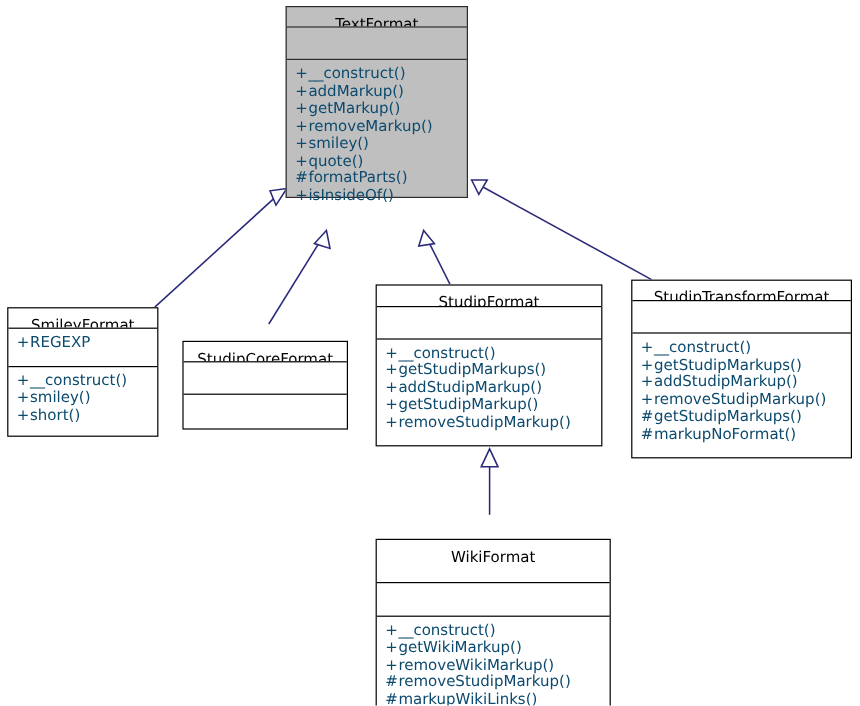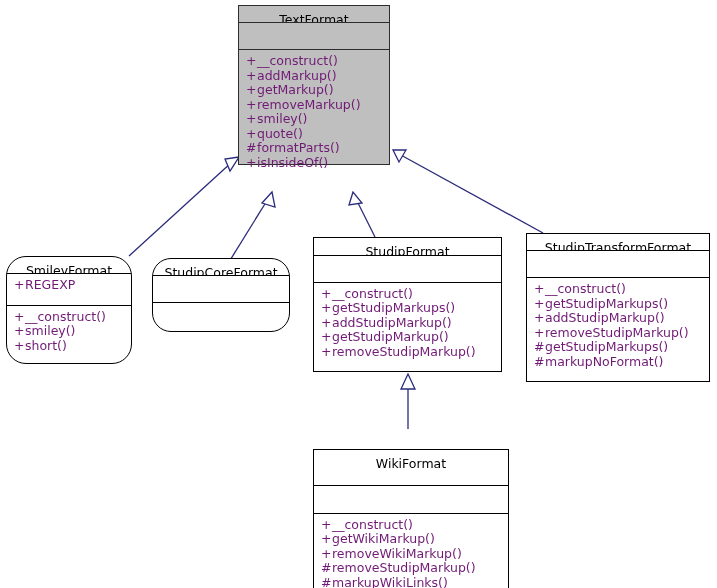--- a/index.html
+++ b/index.html
@@ -52,21 +52,21 @@
     height: 1px;
     background: #000000;
     flex: none;
   }
   .uml-class.highlight .uml-sep {
     background: #2d2d2d;
   }
   .uml-attrs, .uml-ops {
     padding: 4px 0 12px 7px;
     font-size: 12.5px;
-    color: #701a75;
+    color: #0c4a6e;
     line-height: 14.5px;
   }
   .uml-attrs.empty {
     min-height: 18px;
     padding-top: 4px;
     padding-bottom: 4px;
   }
   .uml-ops.empty {
     min-height: 18px;
   }
@@ -116,34 +116,34 @@
           <div class="member"><span class="vis">+</span><span>__construct()</span></div>
           <div class="member"><span class="vis">+</span><span>addMarkup()</span></div>
           <div class="member"><span class="vis">+</span><span>getMarkup()</span></div>
           <div class="member"><span class="vis">+</span><span>removeMarkup()</span></div>
           <div class="member"><span class="vis">+</span><span>smiley()</span></div>
           <div class="member"><span class="vis">+</span><span>quote()</span></div>
           <div class="member"><span class="vis">#</span><span>formatParts()</span></div>
           <div class="member"><span class="vis">+</span><span>isInsideOf()</span></div>
         </div>
       </div>
-      <div class="uml-class" style="left: 6px; top: 256px; width: 126px; height: 108px; border-radius: 20px;">
+      <div class="uml-class" style="left: 6px; top: 256px; width: 126px; height: 108px;">
         <div class="uml-title" style="height: 27px; line-height: 11px;">SmileyFormat</div>
         <div class="uml-sep"></div>
         <div class="uml-attrs" style="height: 26px;">
           <div class="member"><span class="vis">+</span><span>REGEXP</span></div>
         </div>
         <div class="uml-sep"></div>
         <div class="uml-ops">
           <div class="member"><span class="vis">+</span><span>__construct()</span></div>
           <div class="member"><span class="vis">+</span><span>smiley()</span></div>
           <div class="member"><span class="vis">+</span><span>short()</span></div>
         </div>
       </div>
-      <div class="uml-class" style="left: 152px; top: 258px; width: 138px; height: 74px; border-radius: 19px;">
+      <div class="uml-class" style="left: 152px; top: 284px; width: 138px; height: 74px;">
         <div class="uml-title" style="height: 27px; line-height: 11px;">StudipCoreFormat</div>
         <div class="uml-sep"></div>
         <div class="uml-attrs empty" style="height: 24px;"></div>
         <div class="uml-sep"></div>
         <div class="uml-ops empty"></div>
       </div>
       <div class="uml-class" style="left: 313px; top: 237px; width: 189px; height: 135px;">
         <div class="uml-title" style="height: 27px; line-height: 11px;">StudipFormat</div>
         <div class="uml-sep"></div>
         <div class="uml-attrs empty" style="height: 26px;"></div>

